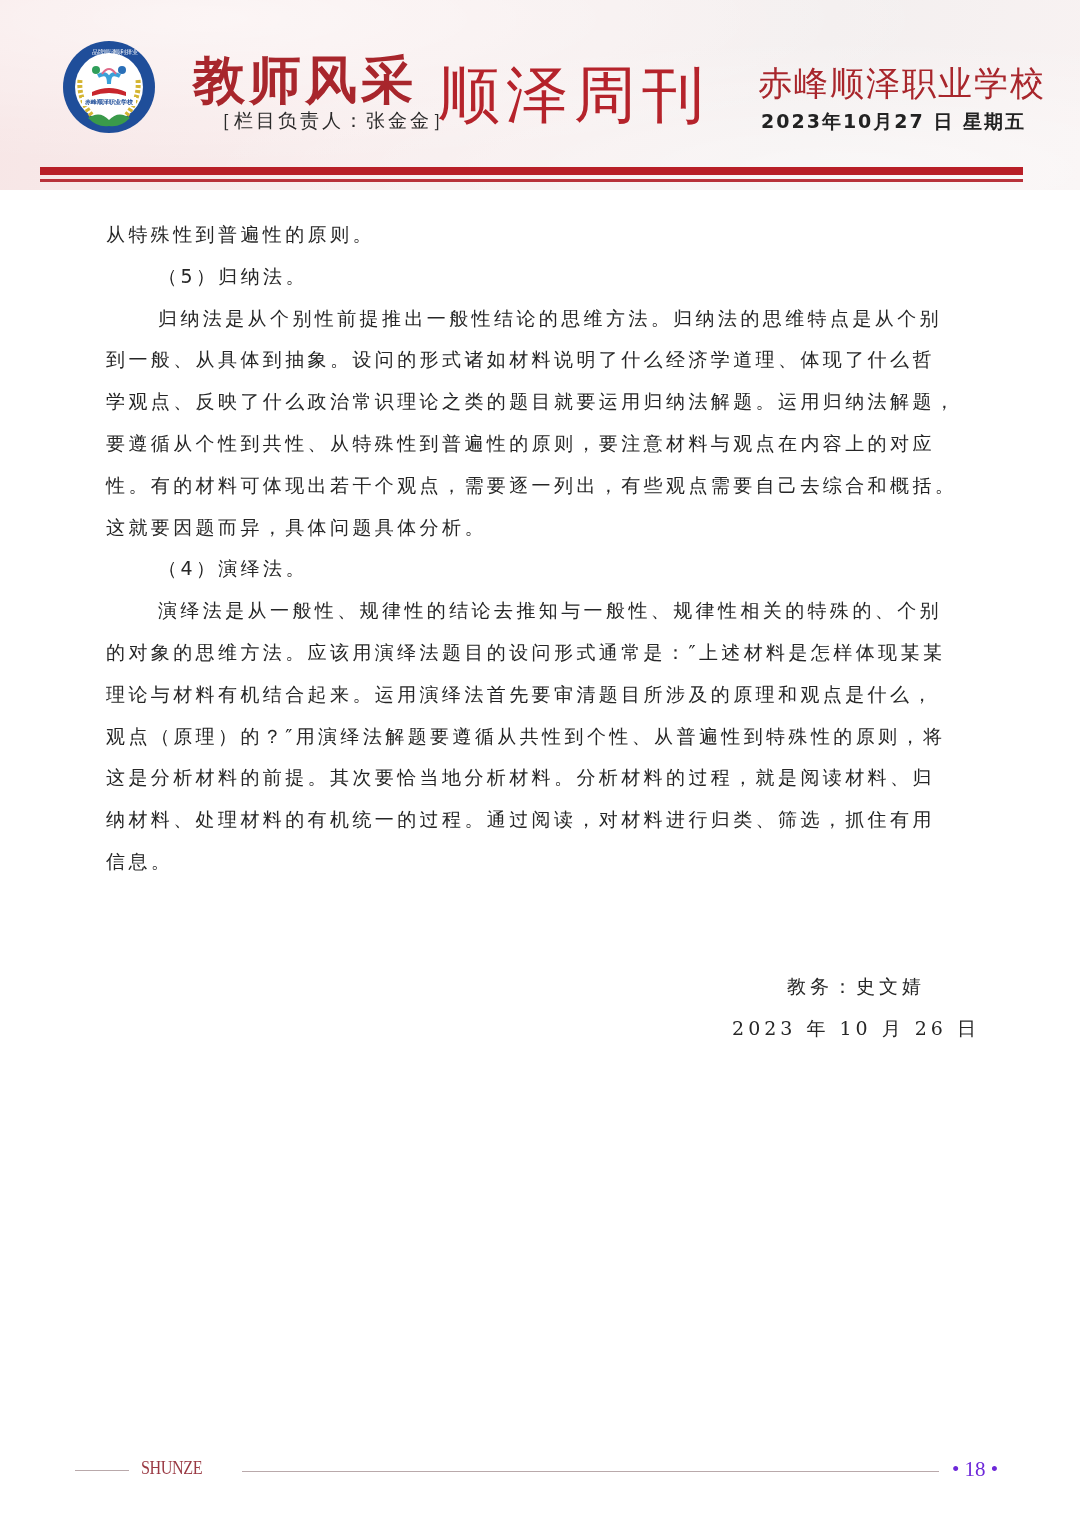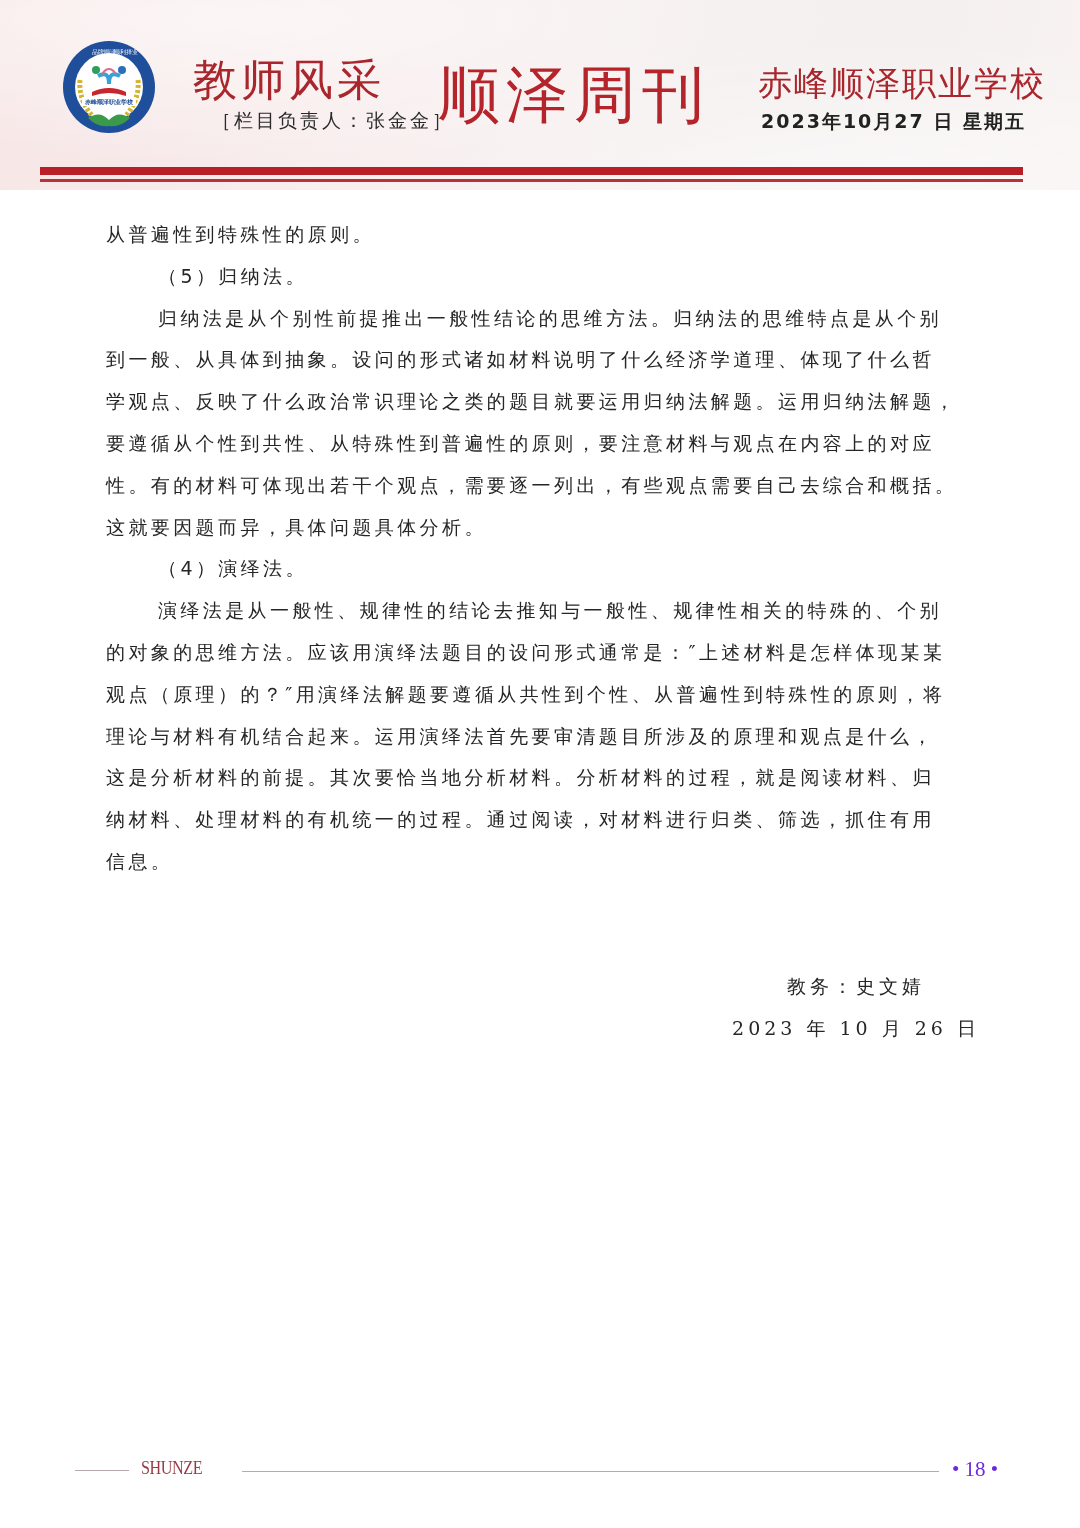--- a/index.html
+++ b/index.html
@@ -13,22 +13,22 @@
     position: absolute; left: 0; top: 0; width: 1080px; height: 190px;
     background: linear-gradient(100deg, #f7e6e6 0%, #f8ecec 30%, #f6eeee 55%, #f3efef 75%, #f8f2f2 100%);
   }
   .header-glow {
     position: absolute; left: 0; top: 0; width: 1080px; height: 190px;
     background: radial-gradient(ellipse at 20% 10%, rgba(255,255,255,0.55), rgba(255,255,255,0) 60%),
                 radial-gradient(ellipse at 80% 90%, rgba(255,255,255,0.5), rgba(255,255,255,0) 55%);
   }
   .logo { position: absolute; left: 62px; top: 40px; width: 94px; height: 94px; }
   .col-title {
-    position: absolute; left: 193px; top: 52px; font-size: 44px; letter-spacing: 4px;
-    color: #a8262c; font-family: "DejaVu Serif", "Liberation Serif", serif; font-weight: normal;
+    position: absolute; left: 193px; top: 52px; font-size: 52px; letter-spacing: 4px;
+    color: #a8262c; font-family: "DejaVu Serif", "Liberation Serif", serif; font-weight: bold;
     line-height: 56px;
   }
   .col-owner {
     position: absolute; left: 190px; top: 107px; font-size: 19px; letter-spacing: 3px;
     color: #2a2a2a; line-height: 26px; margin-left: 22px;
   }
   .pub-title {
     position: absolute; left: 438px; top: 50px; font-size: 62px; letter-spacing: 6px;
     color: #b5232b; line-height: 90px; font-weight: normal;
   }
@@ -96,33 +96,33 @@
   <div class="col-owner">［栏目负责人：张金金］</div>
   <div class="pub-title">顺泽周刊</div>
   <div class="school-name">赤峰顺泽职业学校</div>
   <div class="pub-date">2023年10月27 日  星期五</div>
 </div>
 
 <div class="rule-thick"></div>
 <div class="rule-thin"></div>
 
 <div class="body-text" id="article-body">
-    <div class="line">从普遍性到特殊性的原则。</div>
+    <div class="line">从特殊性到普遍性的原则。</div>
     <div class="line indent">（5）归纳法。</div>
     <div class="line indent">归纳法是从个别性前提推出一般性结论的思维方法。归纳法的思维特点是从个别</div>
     <div class="line">到一般、从具体到抽象。设问的形式诸如材料说明了什么经济学道理、体现了什么哲</div>
     <div class="line">学观点、反映了什么政治常识理论之类的题目就要运用归纳法解题。运用归纳法解题，</div>
     <div class="line">要遵循从个性到共性、从特殊性到普遍性的原则，要注意材料与观点在内容上的对应</div>
     <div class="line">性。有的材料可体现出若干个观点，需要逐一列出，有些观点需要自己去综合和概括。</div>
     <div class="line">这就要因题而异，具体问题具体分析。</div>
     <div class="line indent">（4）演绎法。</div>
     <div class="line indent">演绎法是从一般性、规律性的结论去推知与一般性、规律性相关的特殊的、个别</div>
     <div class="line">的对象的思维方法。应该用演绎法题目的设问形式通常是：″上述材料是怎样体现某某</div>
+    <div class="line">理论与材料有机结合起来。运用演绎法首先要审清题目所涉及的原理和观点是什么，</div>
     <div class="line">观点（原理）的？″用演绎法解题要遵循从共性到个性、从普遍性到特殊性的原则，将</div>
-    <div class="line">理论与材料有机结合起来。运用演绎法首先要审清题目所涉及的原理和观点是什么，</div>
     <div class="line">这是分析材料的前提。其次要恰当地分析材料。分析材料的过程，就是阅读材料、归</div>
     <div class="line">纳材料、处理材料的有机统一的过程。通过阅读，对材料进行归类、筛选，抓住有用</div>
     <div class="line">信息。</div>
   </div>
 
 <div class="signature">
   <div>教务：史文婧</div>
   <div>2023 年 10 月 26 日</div>
 </div>
 

